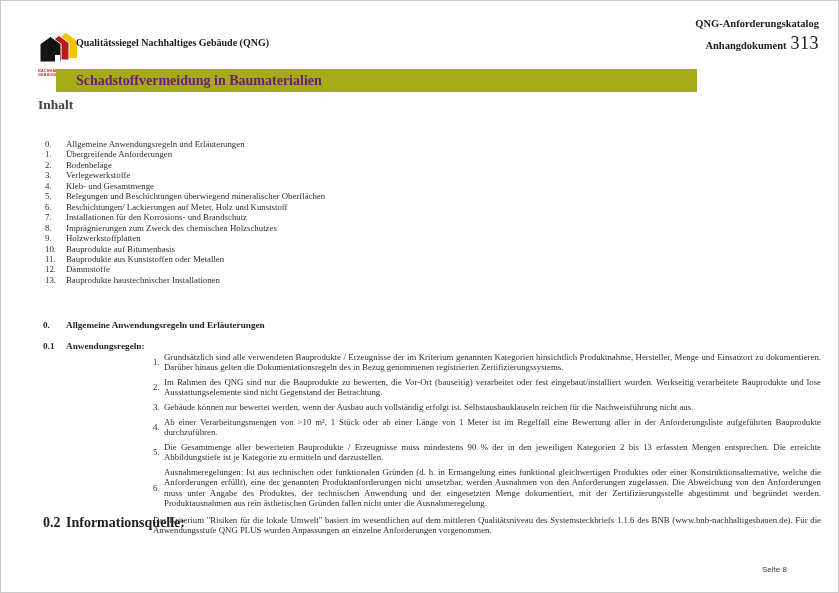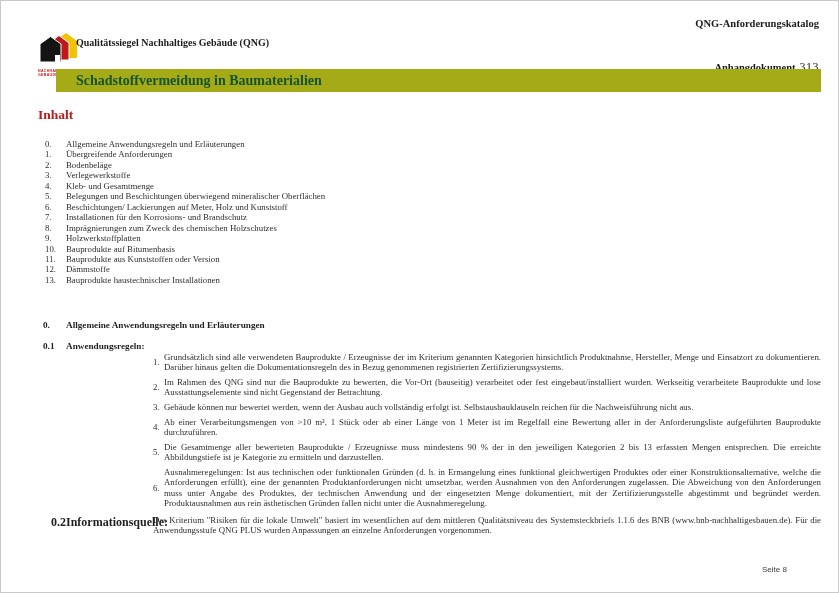--- a/index.html
+++ b/index.html
@@ -11,41 +11,41 @@
   
   .logo { position:absolute; left:37px; top:30px; width:42px; }
   .logo-text { font-family:"Liberation Sans",sans-serif; font-weight:bold; color:#c42222;
     font-size:3.6px; line-height:4.2px; letter-spacing:.3px; white-space:nowrap; }
   .logo-green { display:inline-block; width:9px; height:3.4px; background:#4c7a1d; margin-left:1px; vertical-align:middle; }
   .doc-title { position:absolute; left:75px; top:36px; font-size:10px; font-weight:bold; color:#1b1b1b; }
   .head-right { position:absolute; right:19px; top:16px; text-align:right; color:#1b1b1b; }
   .head-right .row1 { font-size:10.5px; font-weight:bold; line-height:14px; }
   .head-right .row2 { display:flex; align-items:baseline; justify-content:flex-end; margin-top:2px; }
   .head-right .annex-label { font-size:10.5px; font-weight:bold; }
-  .head-right .annex-number { font-size:12px; font-weight:normal; margin-left:4px; letter-spacing:.5px;margin-top:27px; }
+  .head-right .annex-number { font-size:18px; font-weight:normal; margin-left:4px; letter-spacing:.5px; }
   .banner {
-    position:absolute; left:55px; top:68px; width:765px; height:23px;
-    background:#a5ab17; color:#14532d; font-size:14px; font-weight:bold;
+    position:absolute; left:55px; top:68px; width:641px; height:23px;
+    background:#a5ab17; color:#701a75; font-size:14px; font-weight:bold;
     line-height:23px; padding-left:20px; box-sizing:border-box;
   }
   
-  .inhalt { position:absolute; left:37px; top:106px; font-size:13.5px; font-weight:bold; color:#b91c1c; }
+  .inhalt { position:absolute; left:37px; top:96px; font-size:13.5px; font-weight:bold; color:#404040; }
   .toc { position:absolute; left:44px; top:138px; font-size:8.8px; }
   .toc-row { display:grid; grid-template-columns:21px auto; line-height:10.45px; }
   
   .sec-row { position:absolute; display:grid; grid-template-columns:23px auto; font-weight:bold; color:#1f1f1f; }
   .sec0 { left:42px; top:319px; font-size:9.2px; }
   .sec01 { left:42px; top:340px; font-size:9.2px; }
   .rules { position:absolute; left:152px; top:351px; width:668px; font-size:8.8px; }
   .rule { display:flex; margin-bottom:4.5px; }
   .rule .num { width:11px; flex:0 0 11px; align-self:center; }
   .rule .txt { flex:1; text-align:justify; line-height:10.3px; }
   .source-row { position:absolute; left:42px; top:514px; width:778px; display:grid;
     grid-template-columns:23px 87px auto; font-size:8.8px; }
-  .source-row .b { font-weight:bold; color:#1f1f1f; font-size:12px;text-align:right; }
+  .source-row .b { font-weight:bold; color:#1f1f1f; font-size:14px; }
   .source-row .txt { text-align:justify; line-height:10.3px; }
   
   .footer-left { position:absolute; left:55px; top:597px; font-family:"Liberation Sans",sans-serif; font-size:8px; color:#3d3d3d; }
   .footer-right { position:absolute; left:761px; top:564px; font-family:"Liberation Sans",sans-serif; font-size:8px; color:#3d3d3d; }
 </style>
 </head>
 <body>
 
 <div class="page">
 
@@ -116,21 +116,21 @@
     <div class="toc-row">
         <span>9.</span>
         <span>Holzwerkstoffplatten</span>
       </div>
     <div class="toc-row">
         <span>10.</span>
         <span>Bauprodukte auf Bitumenbasis</span>
       </div>
     <div class="toc-row">
         <span>11.</span>
-        <span>Bauprodukte aus Kunststoffen oder Version</span>
+        <span>Bauprodukte aus Kunststoffen oder Metallen</span>
       </div>
     <div class="toc-row">
         <span>12.</span>
         <span>Dämmstoffe</span>
       </div>
     <div class="toc-row">
         <span>13.</span>
         <span>Bauprodukte haustechnischer Installationen</span>
       </div>
   </div>

